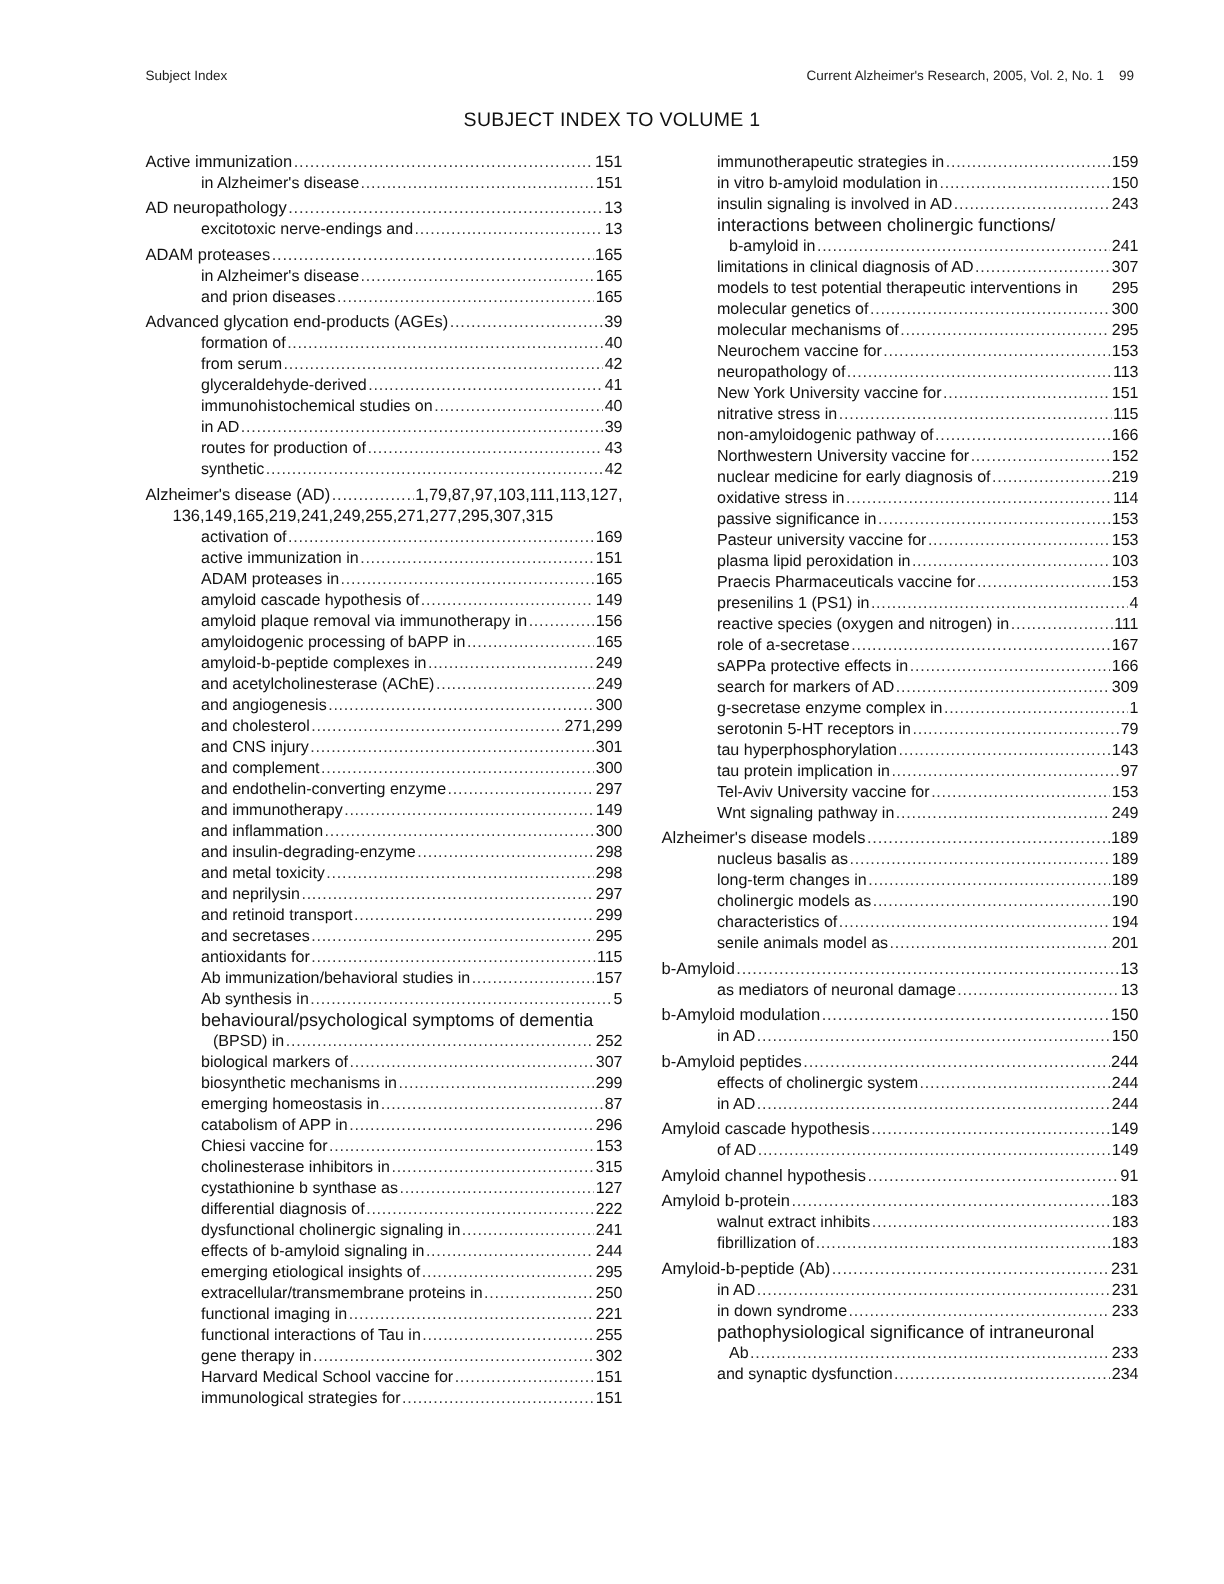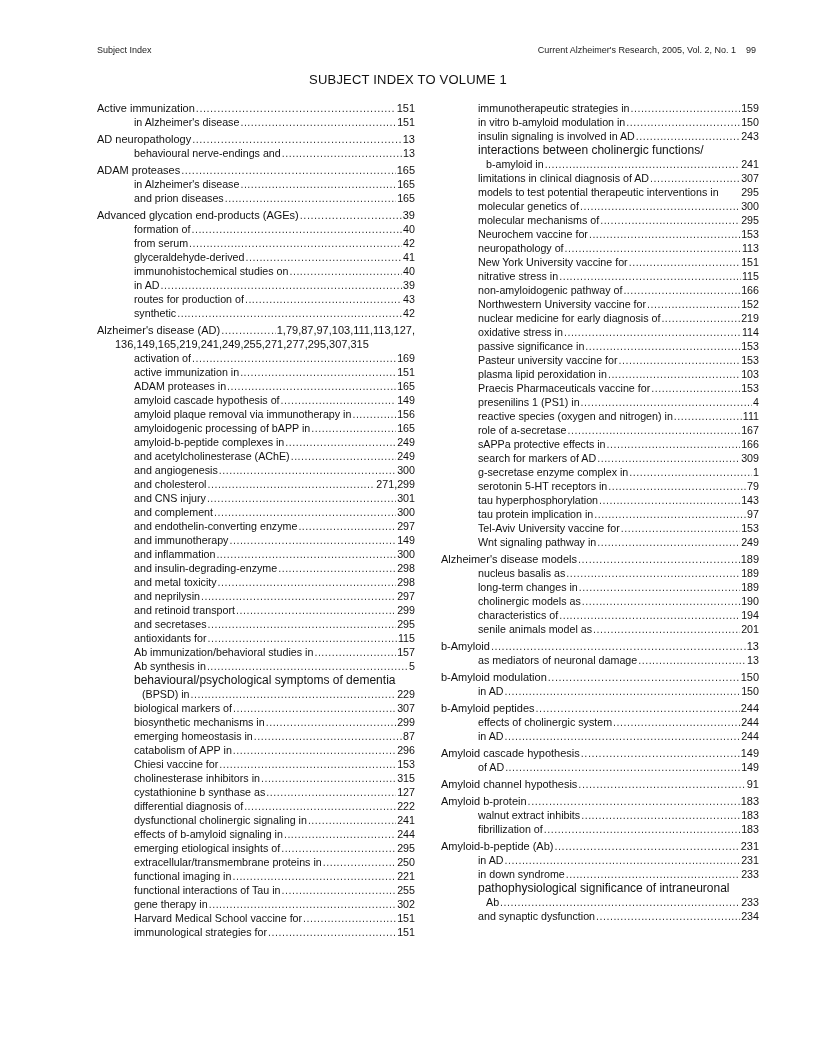--- a/index.html
+++ b/index.html
@@ -48,21 +48,21 @@
         <span class="pg">151</span>
       </div>
     </div>
     <div class="entry">
       <div class="line main">
         <span class="txt">AD neuropathology</span>
         <span class="dots"></span>
         <span class="pg">13</span>
       </div>
       <div class="line sub">
-        <span class="txt">behavioural nerve-endings and</span>
+        <span class="txt">excitotoxic nerve-endings and</span>
         <span class="dots"></span>
         <span class="pg">13</span>
       </div>
     </div>
     <div class="entry">
       <div class="line main">
         <span class="txt">ADAM proteases</span>
         <span class="dots"></span>
         <span class="pg">165</span>
       </div>
@@ -239,21 +239,21 @@
       <div class="line sub">
         <span class="txt">Ab synthesis in</span>
         <span class="dots"></span>
         <span class="pg">5</span>
       </div>
       <div class="subcont">behavioural/psychological symptoms of dementia</div>
       <div class="subwrap">
         <div class="line sub">
           <span class="txt">(BPSD) in</span>
           <span class="dots"></span>
-          <span class="pg">229</span>
+          <span class="pg">252</span>
         </div>
       </div>
       <div class="line sub">
         <span class="txt">biological markers of</span>
         <span class="dots"></span>
         <span class="pg">307</span>
       </div>
       <div class="line sub">
         <span class="txt">biosynthetic mechanisms in</span>
         <span class="dots"></span>

